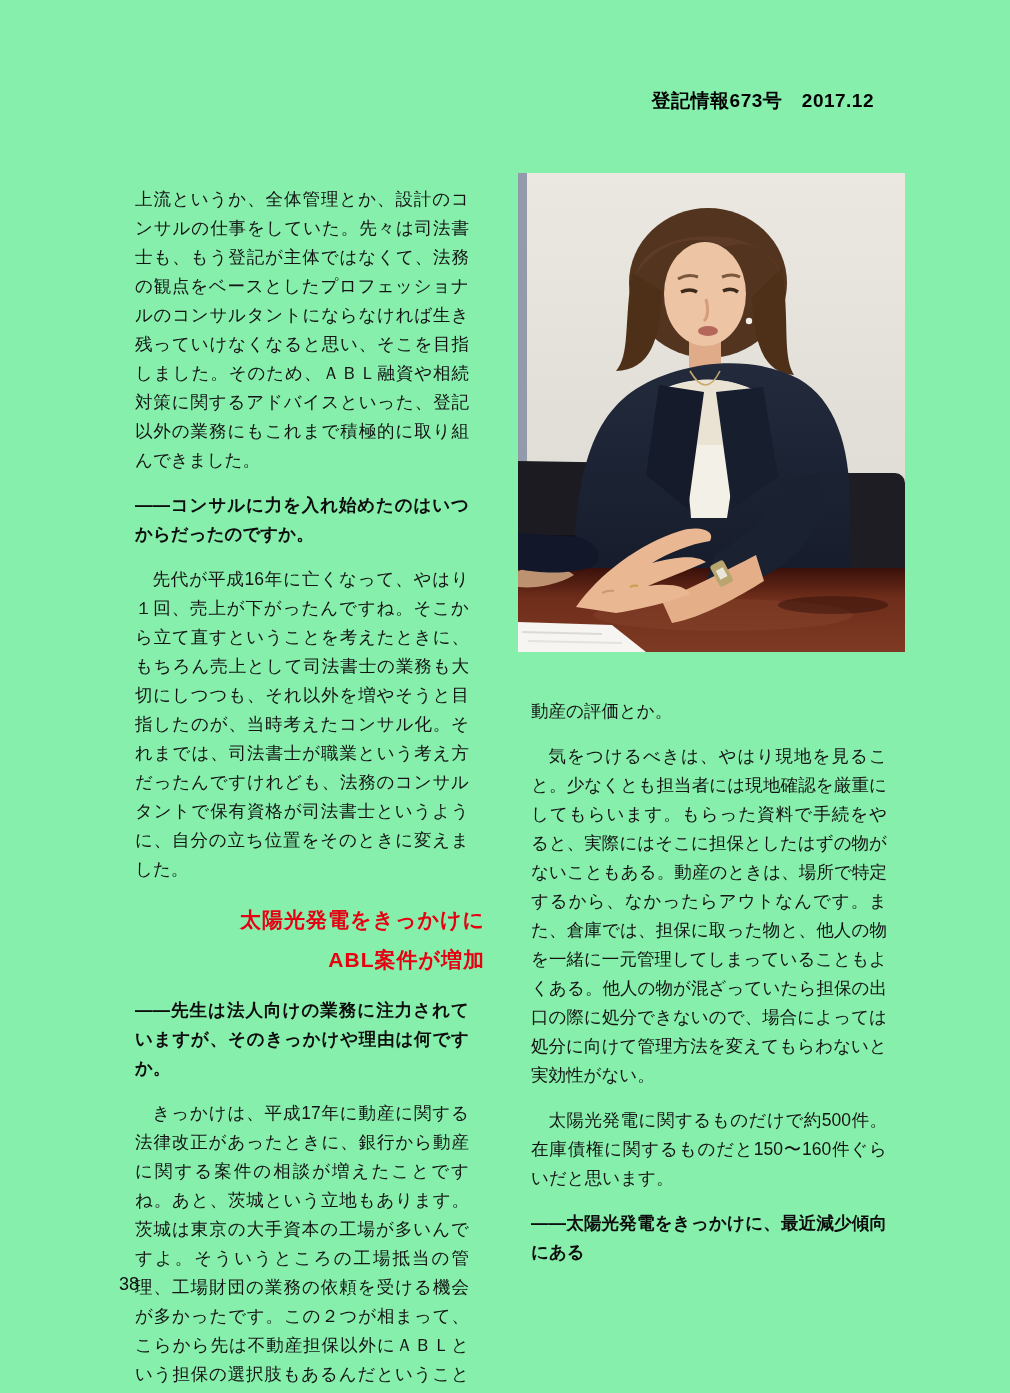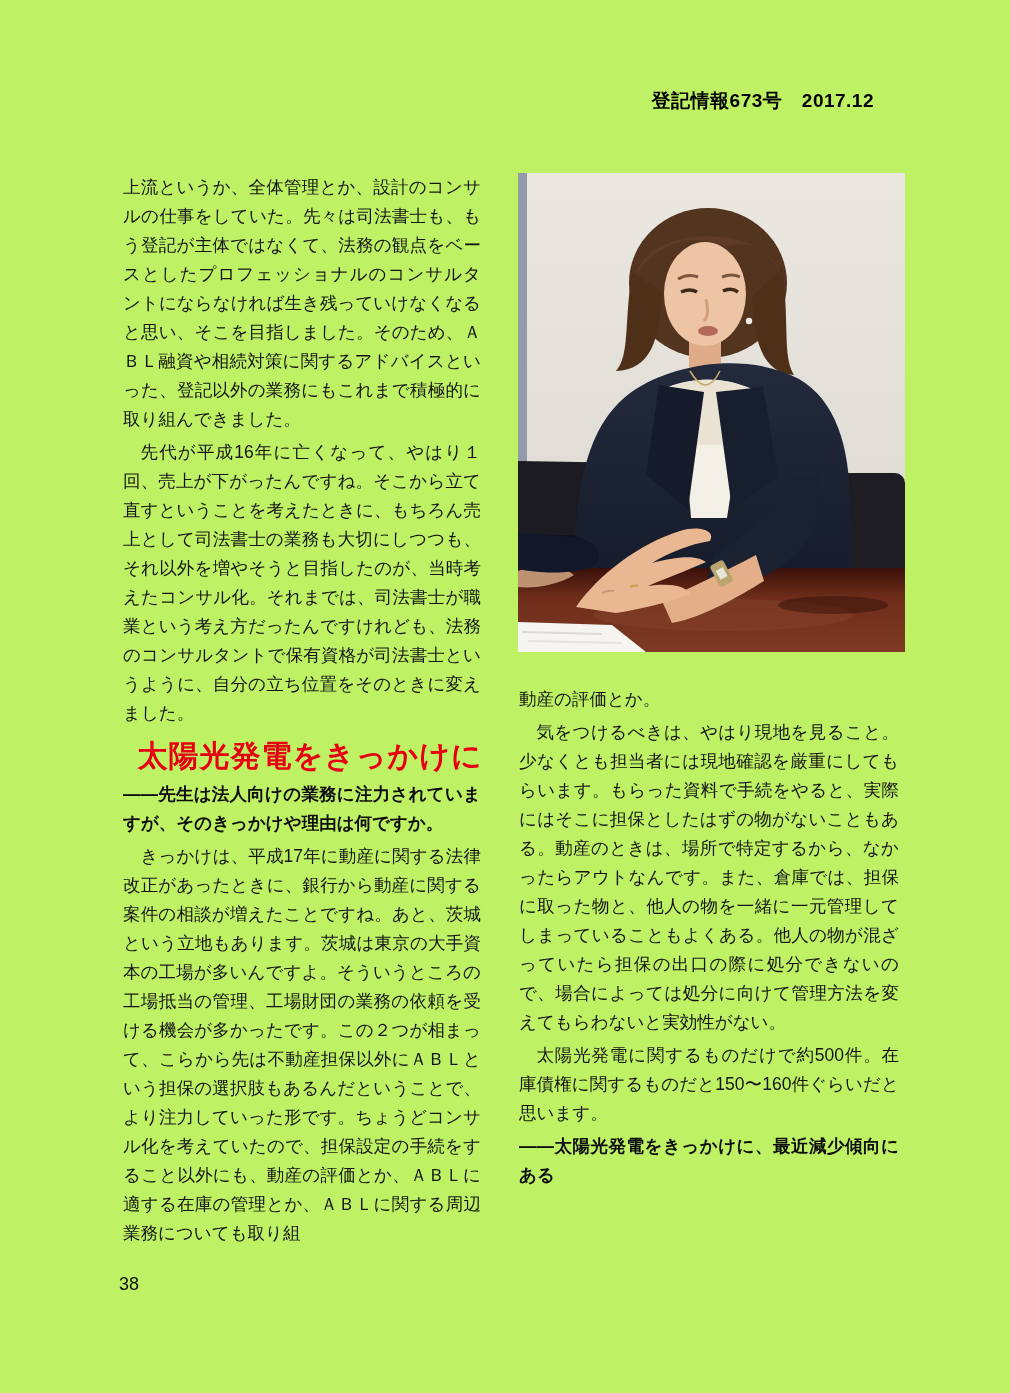--- a/index.html
+++ b/index.html
@@ -1,51 +1,51 @@
 <!DOCTYPE html>
 <html lang="ja"><head>
 <meta charset="utf-8">
 <style>
   html,body{margin:0;padding:0;background:#ffffff;}
   .page{
     position:relative;
     width:1010px;height:1393px;
-    background:#bef264;
+    background:#86efac;
     font-family:"Liberation Sans","DejaVu Sans",sans-serif;
     color:#111111;
     overflow:hidden;
   }
   .header{
     position:absolute;
     top:88px;right:136px;
     font-size:19px;font-weight:700;
     letter-spacing:0.5px;
     color:#000;
     white-space:pre;
   }
   .col{
     position:absolute;
     text-align:justify;
     text-justify:inter-character;
     font-size:17.5px;
     line-height:29px;
     color:#141414;
   }
-  .col p{margin:4px;}
+  .col p{margin:16px;}
   .left-col{left:119px;top:169px;width:366px;}
   .right-col{left:515px;top:681px;width:388px;}
   .indent{text-indent:17.5px;}
   .question{font-weight:700;color:#0d0d0d;}
   .heading{
     margin:8px 0 2px 16px;
-    font-size:30px;
+    font-size:21px;
     line-height:40px;
     font-weight:700;
     letter-spacing:1px;
-    text-align:center;
+    text-align:right;
   }
   .photo-frame{
     position:absolute;
     left:518px;top:173px;
     width:387px;height:479px;
     overflow:hidden;
   }
   .photo-frame svg{display:block;}
   .page-number{
     position:absolute;
@@ -146,23 +146,25 @@
       <g>
         <path d="M0,449 L94,452 L128,479 L0,479 Z" fill="#f6f5f1"></path>
         <path d="M4,459 L84,461" stroke="#dcdad4" stroke-width="2"></path>
         <path d="M10,468 L104,470" stroke="#e4e2dc" stroke-width="2"></path>
       </g>
     </svg>
   </div>
 
   <div class="col left-col">
     <p>上流というか、全体管理とか、設計のコンサルの仕事をしていた。先々は司法書士も、もう登記が主体ではなくて、法務の観点をベースとしたプロフェッショナルのコンサルタントにならなければ生き残っていけなくなると思い、そこを目指しました。そのため、ＡＢＬ融資や相続対策に関するアドバイスといった、登記以外の業務にもこれまで積極的に取り組んできました。</p>
+    <p class="question">――コンサルに力を入れ始めたのはいつからだったのですか。</p>
     <p class="indent">先代が平成16年に亡くなって、やはり１回、売上が下がったんですね。そこから立て直すということを考えたときに、もちろん売上として司法書士の業務も大切にしつつも、それ以外を増やそうと目指したのが、当時考えたコンサル化。それまでは、司法書士が職業という考え方だったんですけれども、法務のコンサルタントで保有資格が司法書士というように、自分の立ち位置をそのときに変えました。</p>
     <h2 class="heading" style="color:#e60012;">
       <span>太陽光発電をきっかけに</span><br>
+      <span>ABL案件が増加</span>
     </h2>
     <p class="question">――先生は法人向けの業務に注力されていますが、そのきっかけや理由は何ですか。</p>
     <p class="indent">きっかけは、平成17年に動産に関する法律改正があったときに、銀行から動産に関する案件の相談が増えたことですね。あと、茨城という立地もあります。茨城は東京の大手資本の工場が多いんですよ。そういうところの工場抵当の管理、工場財団の業務の依頼を受ける機会が多かったです。この２つが相まって、こらから先は不動産担保以外にＡＢＬという担保の選択肢もあるんだということで、より注力していった形です。ちょうどコンサル化を考えていたので、担保設定の手続をすること以外にも、動産の評価とか、ＡＢＬに適する在庫の管理とか、ＡＢＬに関する周辺業務についても取り組</p>
   </div>
 
   <div class="col right-col">
     <p>動産の評価とか。</p>
     <p class="indent">気をつけるべきは、やはり現地を見ること。少なくとも担当者には現地確認を厳重にしてもらいます。もらった資料で手続をやると、実際にはそこに担保としたはずの物がないこともある。動産のときは、場所で特定するから、なかったらアウトなんです。また、倉庫では、担保に取った物と、他人の物を一緒に一元管理してしまっていることもよくある。他人の物が混ざっていたら担保の出口の際に処分できないので、場合によっては処分に向けて管理方法を変えてもらわないと実効性がない。</p>
     <p class="indent">太陽光発電に関するものだけで約500件。在庫債権に関するものだと150〜160件ぐらいだと思います。</p>
     <p class="question">――太陽光発電をきっかけに、最近減少傾向にある</p>

